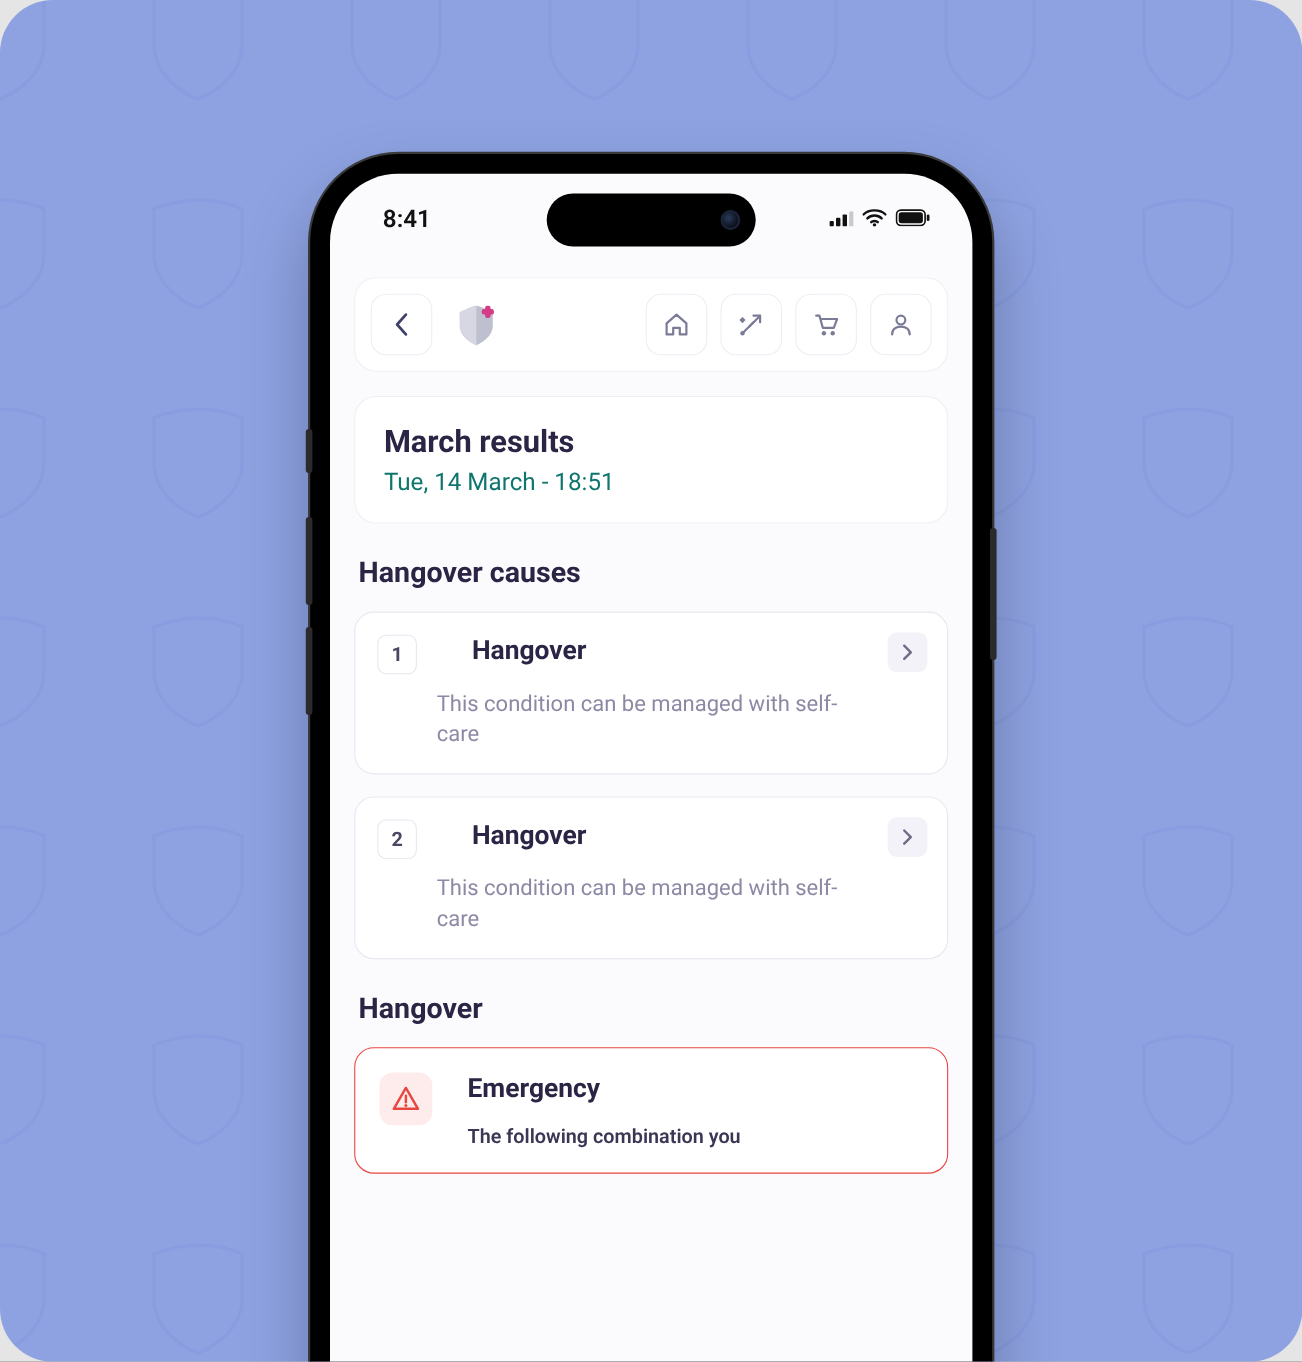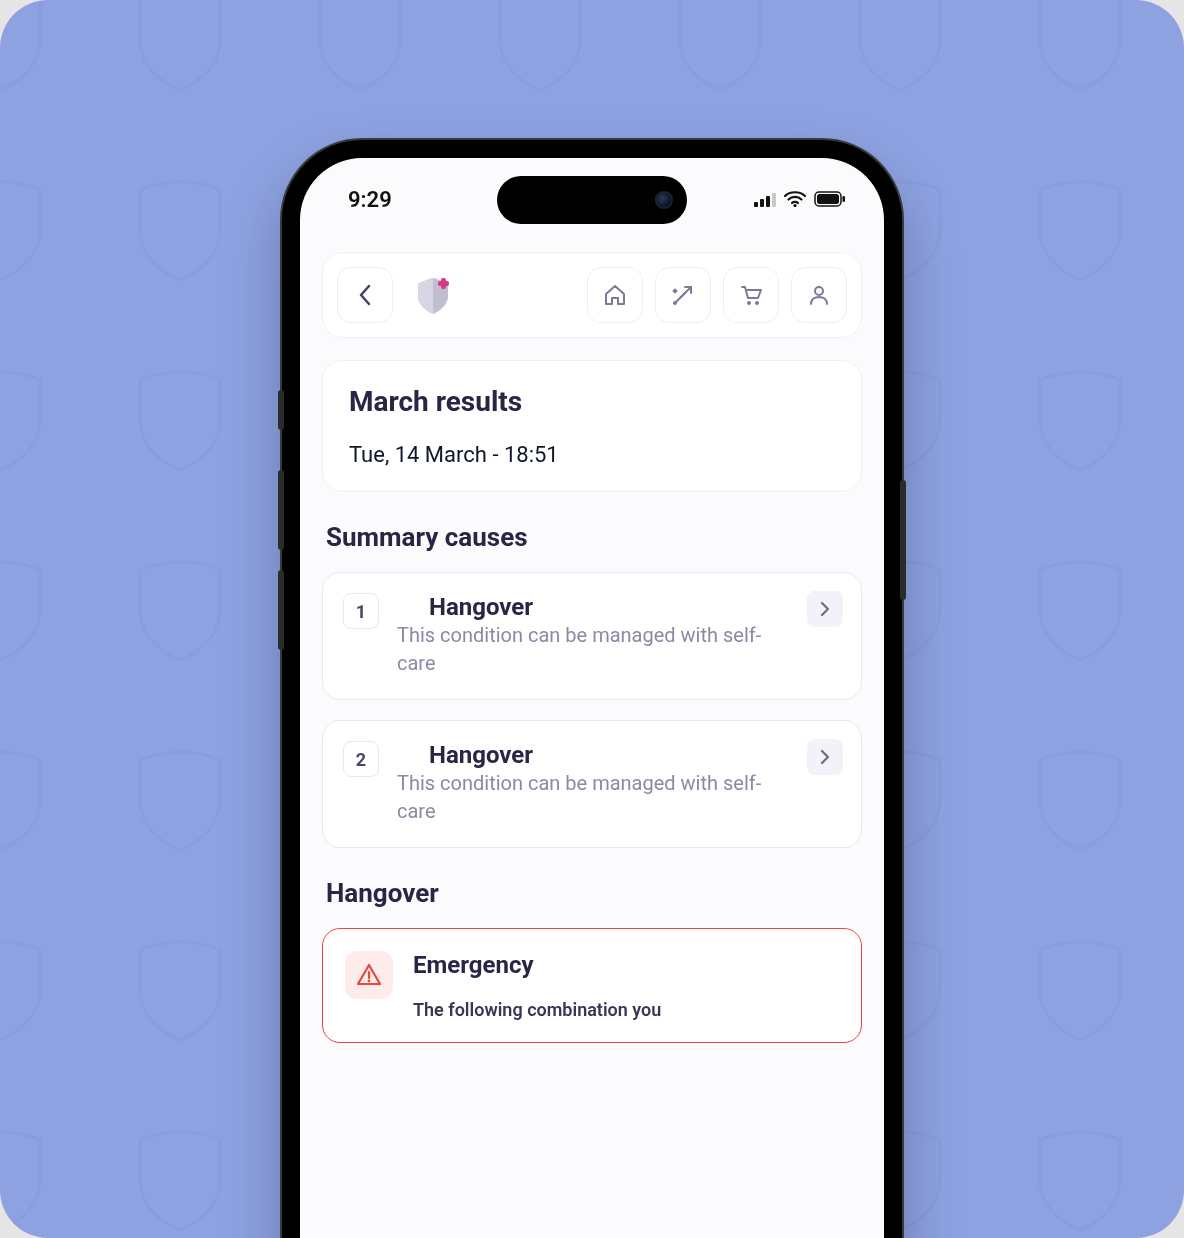--- a/index.html
+++ b/index.html
@@ -123,23 +123,23 @@
     border-radius: 20px;
     padding: 24px 26px;
     margin-top: 22px;
   }
   .results-title {
     font-size: 28px;
     font-weight: 700;
     color: #2b2445;
   }
   .results-sub {
-    margin-top: 24px;
+    margin-top: 8px;
     font-size: 22px;
-    color: #0f172a;
+    color: #0f766e;
   }
 
   .section-title {
     font-size: 26px;
     font-weight: 700;
     color: #2b2445;
     margin: 30px 4px 0 4px;
   }
 
   .cause {
@@ -164,21 +164,21 @@
     flex-shrink: 0;
   }
   .cause-body { flex: 1; padding-right: 50px; }
   .cause-title {
     font-size: 24px;
     font-weight: 700;
     color: #2b2445;
     margin-left: 32px;
   }
   .cause-desc {
-    margin-top: 0;
+    margin-top: 20px;
     font-size: 20px;
     color: #8b89a4;
     line-height: 1.4;
   }
   .cause-arrow {
     position: absolute;
     right: 18px;
     top: 18px;
     width: 36px; height: 36px;
     border-radius: 8px;
@@ -186,21 +186,21 @@
     display: flex; align-items: center; justify-content: center;
     color: #6e6c86;
   }
 
   .emergency {
     margin-top: 20px;
     border: 1.5px solid #e8463f;
     border-radius: 18px;
     padding: 22px 22px 22px 22px;
     display: flex;
-    gap: 20px;
+    gap: 32px;
     align-items: flex-start;
     background: #fff;
   }
   .em-icon {
     width: 48px; height: 48px;
     border-radius: 12px;
     background: #fdeceb;
     display: flex; align-items: center; justify-content: center;
     color: #e8463f;
     flex-shrink: 0;
@@ -301,21 +301,21 @@
     <div class="side-btn l3"></div>
     <div class="side-btn r1"></div>
 
     <div class="screen">
 
       <div class="island">
         <div class="camera"></div>
       </div>
 
       <div class="statusbar">
-        <span>9:29</span>
+        <span>8:41</span>
         <div class="status-right">
           <span>
             <svg width="22" height="14" viewBox="0 0 22 14">
               <rect x="0" y="9" width="4" height="5" rx="1" fill="#111"></rect>
               <rect x="6" y="6" width="4" height="8" rx="1" fill="#111"></rect>
               <rect x="12" y="3" width="4" height="11" rx="1" fill="#111"></rect>
               <rect x="18" y="0" width="4" height="14" rx="1" fill="#c9c9c9"></rect>
             </svg>
           </span>
           <span>
@@ -382,21 +382,21 @@
               <path d="M4 21 C4 16 8 14 12 14 C16 14 20 16 20 21" fill="none" stroke="#7a7b97" stroke-width="2" stroke-linecap="round"></path>
             </svg>
           </div>
         </div>
 
         <div class="card">
           <div class="results-title">March results</div>
           <div class="results-sub">Tue, 14 March - 18:51</div>
         </div>
 
-        <div class="section-title">Summary causes</div>
+        <div class="section-title">Hangover causes</div>
 
         <div class="cause">
           <div class="cause-num">1</div>
           <div class="cause-body">
             <div class="cause-title">Hangover</div>
             <div class="cause-desc">This condition can be managed with self-care</div>
           </div>
           <div class="cause-arrow">
             <svg width="10" height="16" viewBox="0 0 10 16">
               <path d="M2 2 L8 8 L2 14" stroke="#6e6c86" stroke-width="2.2" fill="none" stroke-linecap="round" stroke-linejoin="round"></path>

